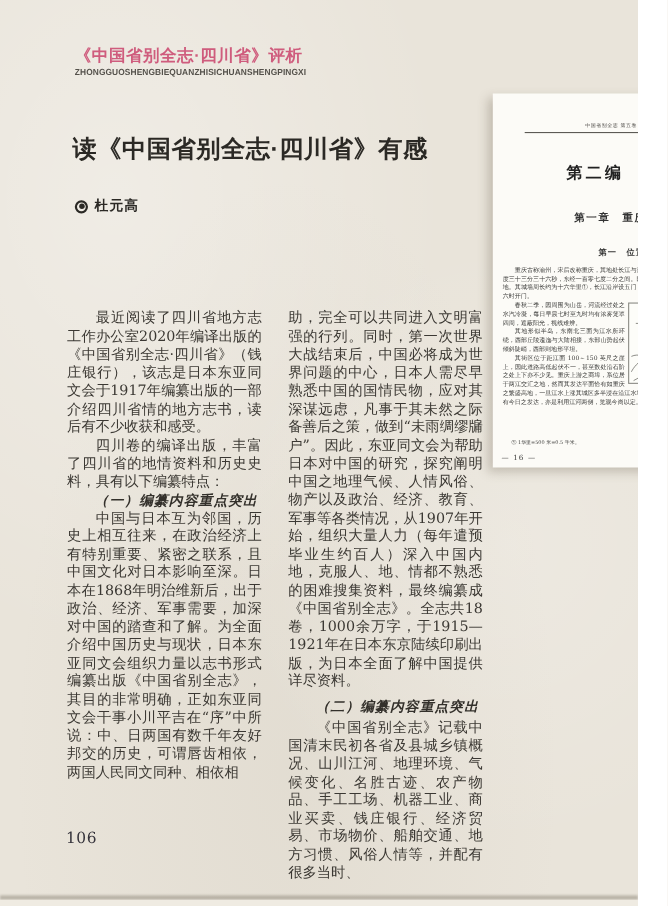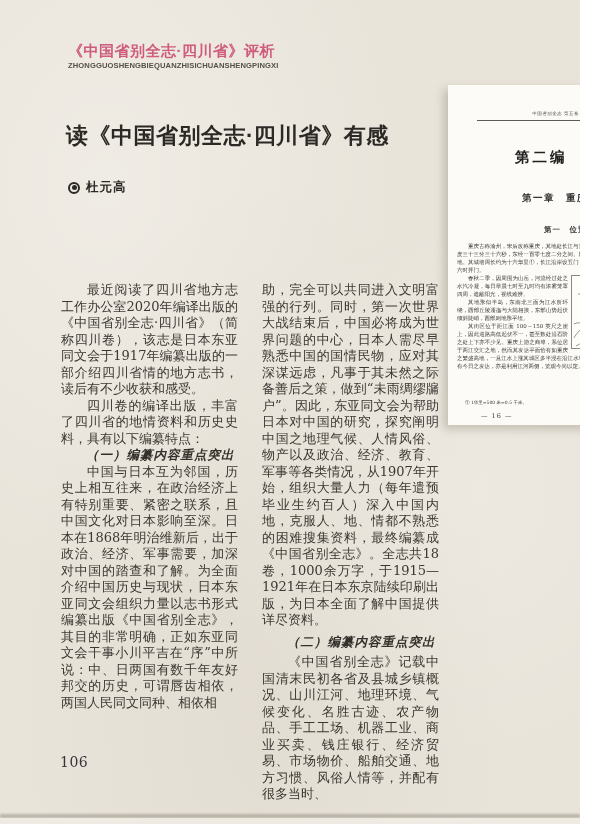--- a/index.html
+++ b/index.html
@@ -60,21 +60,21 @@
   .subsec-ti{position:absolute;top:140px;left:96px;font-size:7.5px;font-weight:700;
     letter-spacing:1px;white-space:nowrap;}
   .inset-body{position:absolute;top:157px;left:9px;width:188px;font-size:5.5px;
     line-height:8px;text-align:justify;color:#3a3a38;}
   .inset-body p{margin:0;text-indent:2em;}
   .map-fig{float:right;width:74px;height:74px;margin:1px 0 2px 3px;border:1px solid #8a8a84;
     background:#fdfdf9;position:relative;box-sizing:border-box;}
   .map-cap{position:absolute;top:1px;left:50%;transform:translateX(-50%);
     font-size:4.5px;letter-spacing:1.5px;color:#444;white-space:nowrap;text-indent:0;}
   .inset-foot{position:absolute;top:315px;left:17px;font-size:4.5px;color:#3a3a38;}
-  .inset-pn{position:absolute;top:327px;left:8px;font-size:6.5px;letter-spacing:1px;color:#3a3a38;margin-left:25px;}
+  .inset-pn{position:absolute;top:327px;left:8px;font-size:6.5px;letter-spacing:1px;color:#3a3a38;}
 </style>
 </head>
 <body>
 
 <div class="sheet">
 
   <div class="kicker">
     <div class="kicker-zh" style="color:#cf5c7d;">《中国省别全志·四川省》评析</div>
     <div class="kicker-py">ZHONGGUOSHENGBIEQUANZHISICHUANSHENGPINGXI</div>
   </div>
@@ -82,21 +82,21 @@
   <div class="title">读《中国省别全志·四川省》有感</div>
 
   <div class="author">
     <span class="author-icon">
         <i></i>
       </span>
     <span class="author-name">杜元高</span>
   </div>
 
   <div class="col col-left">
-    <p class="indent">最近阅读了四川省地方志工作办公室2020年编译出版的《中国省别全志·四川省》（简称四川卷），该志是日本东亚同文会于1917年编纂出版的一部介绍四川省情的地方志书，读后有不少收获和感受。</p>
+    <p class="indent">最近阅读了四川省地方志工作办公室2020年编译出版的《中国省别全志·四川省》（钱庄银行），该志是日本东亚同文会于1917年编纂出版的一部介绍四川省情的地方志书，读后有不少收获和感受。</p>
     <p class="indent">四川卷的编译出版，丰富了四川省的地情资料和历史史料，具有以下编纂特点：</p>
     <p class="sub-head">（一）编纂内容重点突出</p>
     <p class="indent">中国与日本互为邻国，历史上相互往来，在政治经济上有特别重要、紧密之联系，且中国文化对日本影响至深。日本在1868年明治维新后，出于政治、经济、军事需要，加深对中国的踏查和了解。为全面介绍中国历史与现状，日本东亚同文会组织力量以志书形式编纂出版《中国省别全志》，其目的非常明确，正如东亚同文会干事小川平吉在“序”中所说：中、日两国有数千年友好邦交的历史，可谓唇齿相依，两国人民同文同种、相依相</p>
   </div>
 
   <div class="col col-right">
     <p>助，完全可以共同进入文明富强的行列。同时，第一次世界大战结束后，中国必将成为世界问题的中心，日本人需尽早熟悉中国的国情民物，应对其深谋远虑，凡事于其未然之际备善后之策，做到“未雨绸缪牖户”。因此，东亚同文会为帮助日本对中国的研究，探究阐明中国之地理气候、人情风俗、物产以及政治、经济、教育、军事等各类情况，从1907年开始，组织大量人力（每年遣预毕业生约百人）深入中国内地，克服人、地、情都不熟悉的困难搜集资料，最终编纂成《中国省别全志》。全志共18卷，1000余万字，于1915—1921年在日本东京陆续印刷出版，为日本全面了解中国提供详尽资料。</p>
     <p class="sub-head rt">（二）编纂内容重点突出</p>
     <p class="indent">《中国省别全志》记载中国清末民初各省及县城乡镇概况、山川江河、地理环境、气候变化、名胜古迹、农产物品、手工工场、机器工业、商业买卖、钱庄银行、经济贸易、市场物价、船舶交通、地方习惯、风俗人情等，并配有很多当时、</p>
   </div>

